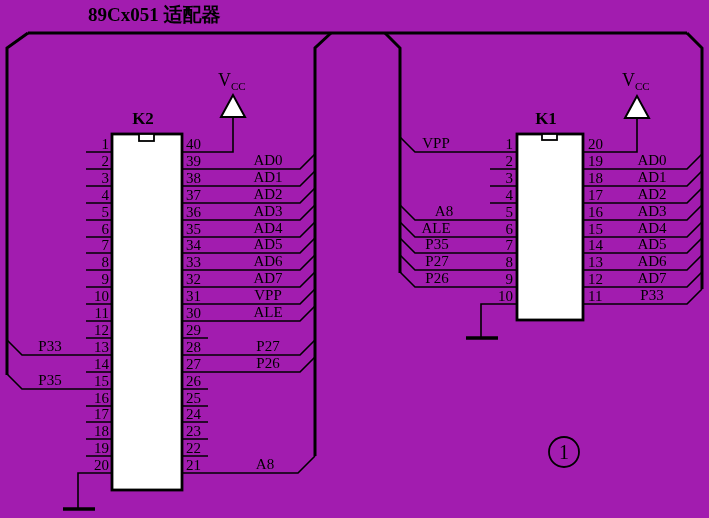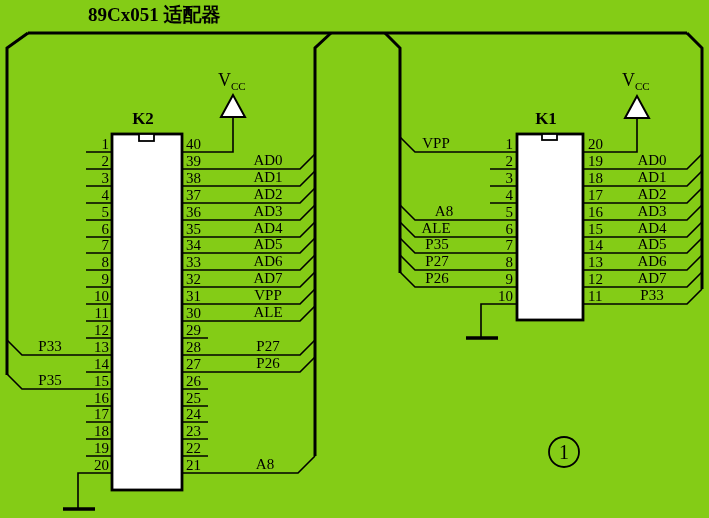--- a/index.html
+++ b/index.html
@@ -1,16 +1,16 @@
 <!DOCTYPE html>
 <html><head>
 <meta charset="utf-8">
 <style>
   html,body{margin:0;padding:0;background:#fff;}
-  .stage{position:relative;width:709px;height:518px;background:#84cc16;overflow:hidden;}
+  .stage{position:relative;width:709px;height:518px;background:#a21caf;overflow:hidden;}
   svg{display:block;}
   text{font-family:"Liberation Serif","DejaVu Serif",serif;fill:#000;}
   .pn{font-size:15px;}
   .sig{font-size:15px;}
   .chipname{font-size:17px;font-weight:bold;}
   .title{font-size:19px;font-weight:bold;}
   .vccmain{font-size:18px;}
   .vccsub{font-size:11px;}
   .sheetnum{font-size:20px;}
   .thick{stroke:#000;stroke-width:3;fill:none;stroke-linejoin:miter;}

